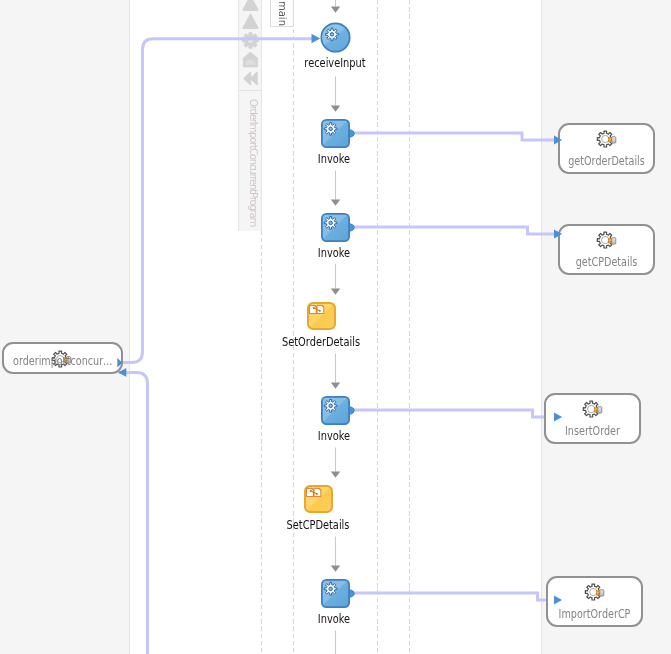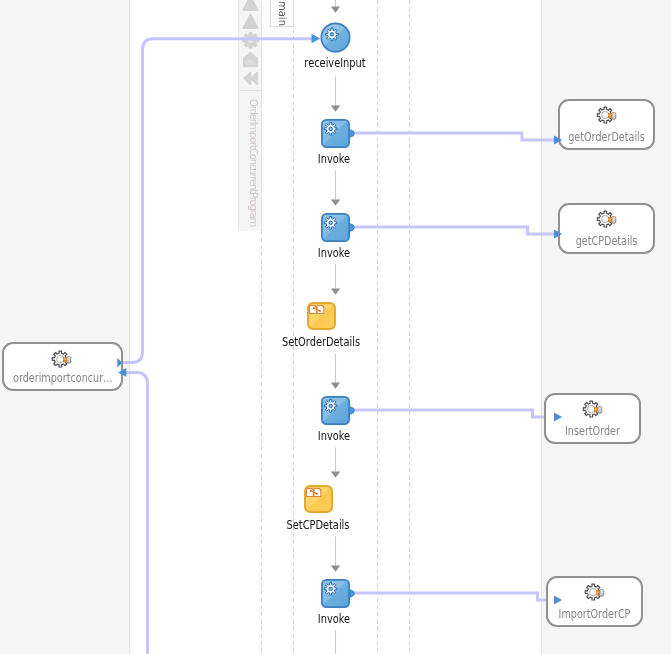--- a/index.html
+++ b/index.html
@@ -39,21 +39,21 @@
                 transform:scaleX(0.862);}
 
   
   .pbox{position:absolute;width:97px;height:51px;background:#fff;
         border:2px solid #919191;border-radius:11px;box-sizing:border-box;}
   .pbox .plabel{position:absolute;left:0;right:0;bottom:4px;text-align:center;
                 font-size:11.4px;color:#848484;white-space:nowrap;line-height:13px;
                 transform:scaleX(0.845);}
   .pbox .picon{position:absolute;left:50%;top:5px;margin-left:-11px;}
 
-  .cbox{position:absolute;left:2px;top:342px;width:120.5px;height:49px;background:#fff;
+  .cbox{position:absolute;left:2px;top:342px;width:120.5px;height:32px;background:#fff;
         border:2px solid #919191;border-radius:11px;box-sizing:border-box;}
   .cbox .plabel{position:absolute;left:0;right:0;bottom:4px;text-align:center;
                 font-size:11.4px;color:#848484;white-space:nowrap;line-height:13px;
                 transform:scaleX(0.845);}
   .cbox .picon{position:absolute;left:50%;top:6px;margin-left:-11px;}
   .links{position:absolute;left:0;top:0;}
   .links.top{z-index:20;}
   .pbox,.cbox,.node{z-index:10;}
 </style>
 </head>
@@ -267,35 +267,35 @@
       <path d="M27 10.5 q6.2 0.6 6.2 4.0 q0 3.4 -6.2 4.0 z" fill="#4a97d7" stroke="#3b7fc4" stroke-width="1"></path>
       <rect x="0.9" y="0.9" width="27.2" height="27.2" rx="4.6" ry="4.6" fill="url(#invokeGrad)" stroke="#3b7fc4" stroke-width="1.8"></rect>
       <g transform="translate(2.55,2.7) scale(0.445)">
         <path class="gear-d" fill="#ffffff" stroke="#1c5fb0" stroke-width="2.15" stroke-linejoin="round" d="M 14.13 1.62 L 17.87 1.62 L 18.28 6.67 L 20.98 7.80 L 24.84 4.51 L 27.49 7.16 L 24.20 11.02 L 25.33 13.72 L 30.38 14.13 L 30.38 17.87 L 25.33 18.28 L 24.20 20.98 L 27.49 24.84 L 24.84 27.49 L 20.98 24.20 L 18.28 25.33 L 17.87 30.38 L 14.13 30.38 L 13.72 25.33 L 11.02 24.20 L 7.16 27.49 L 4.51 24.84 L 7.80 20.98 L 6.67 18.28 L 1.62 17.87 L 1.62 14.13 L 6.67 13.72 L 7.80 11.02 L 4.51 7.16 L 7.16 4.51 L 11.02 7.80 L 13.72 6.67 Z"></path>
         <circle cx="16" cy="16" r="3.9" fill="#8cc0e4" stroke="#1c5fb0" stroke-width="2.2"></circle>
       </g>
     </svg>
     <div class="nlabel" style="left:-77px;top:34px;width:180px">Invoke</div>
   </div>
 
-  <div class="pbox" style="left:558px;top:99px">
+  <div class="pbox" style="left:558px;top:123px">
     <span class="picon plgear">
         <svg width="22" height="22" viewBox="0 0 44 44">
           <g transform="translate(0.6,0.2)">
             <path d="M 13.58 1.80 L 18.42 1.80 L 18.11 5.61 L 21.85 7.16 L 24.33 4.25 L 27.75 7.67 L 24.84 10.15 L 26.39 13.89 L 30.20 13.58 L 30.20 18.42 L 26.39 18.11 L 24.84 21.85 L 27.75 24.33 L 24.33 27.75 L 21.85 24.84 L 18.11 26.39 L 18.42 30.20 L 13.58 30.20 L 13.89 26.39 L 10.15 24.84 L 7.67 27.75 L 4.25 24.33 L 7.16 21.85 L 5.61 18.11 L 1.80 18.42 L 1.80 13.58 L 5.61 13.89 L 7.16 10.15 L 4.25 7.67 L 7.67 4.25 L 10.15 7.16 L 13.89 5.61 Z" transform="translate(0,0) scale(1.12)" fill="#ffffff" stroke="#4f4f4f" stroke-width="2.1" stroke-linejoin="round"></path>
             <circle cx="17.9" cy="17.9" r="7.3" fill="#ffffff" stroke="#9d9d9d" stroke-width="1.7"></circle>
             <rect x="30.6" y="13.2" width="8.4" height="12.8" rx="1.8" ry="1.8" fill="url(#plugGrad)" stroke="#757575" stroke-width="1.5"></rect>
             <rect x="23.9" y="15.2" width="7.2" height="2.9" fill="#f5a623" stroke="#c8760f" stroke-width="1.1"></rect>
             <rect x="23.9" y="20.8" width="7.2" height="2.9" fill="#f5a623" stroke="#c8760f" stroke-width="1.1"></rect>
           </g>
         </svg>
       </span>
     <div class="plabel">getOrderDetails</div>
   </div>
-  <div class="pbox" style="left:558px;top:203px">
+  <div class="pbox" style="left:558px;top:224px">
     <span class="picon plgear">
         <svg width="22" height="22" viewBox="0 0 44 44">
           <g transform="translate(0.6,0.2)">
             <path d="M 13.58 1.80 L 18.42 1.80 L 18.11 5.61 L 21.85 7.16 L 24.33 4.25 L 27.75 7.67 L 24.84 10.15 L 26.39 13.89 L 30.20 13.58 L 30.20 18.42 L 26.39 18.11 L 24.84 21.85 L 27.75 24.33 L 24.33 27.75 L 21.85 24.84 L 18.11 26.39 L 18.42 30.20 L 13.58 30.20 L 13.89 26.39 L 10.15 24.84 L 7.67 27.75 L 4.25 24.33 L 7.16 21.85 L 5.61 18.11 L 1.80 18.42 L 1.80 13.58 L 5.61 13.89 L 7.16 10.15 L 4.25 7.67 L 7.67 4.25 L 10.15 7.16 L 13.89 5.61 Z" transform="translate(0,0) scale(1.12)" fill="#ffffff" stroke="#4f4f4f" stroke-width="2.1" stroke-linejoin="round"></path>
             <circle cx="17.9" cy="17.9" r="7.3" fill="#ffffff" stroke="#9d9d9d" stroke-width="1.7"></circle>
             <rect x="30.6" y="13.2" width="8.4" height="12.8" rx="1.8" ry="1.8" fill="url(#plugGrad)" stroke="#757575" stroke-width="1.5"></rect>
             <rect x="23.9" y="15.2" width="7.2" height="2.9" fill="#f5a623" stroke="#c8760f" stroke-width="1.1"></rect>
             <rect x="23.9" y="20.8" width="7.2" height="2.9" fill="#f5a623" stroke="#c8760f" stroke-width="1.1"></rect>
           </g>
         </svg>

